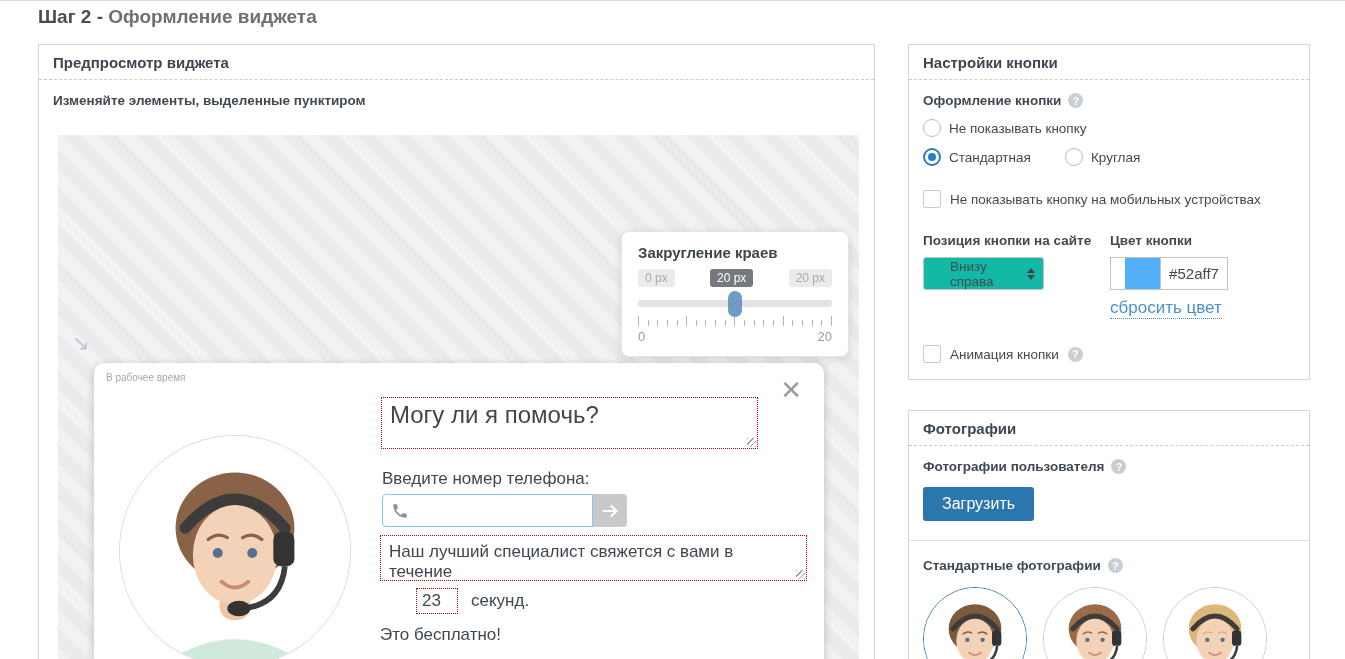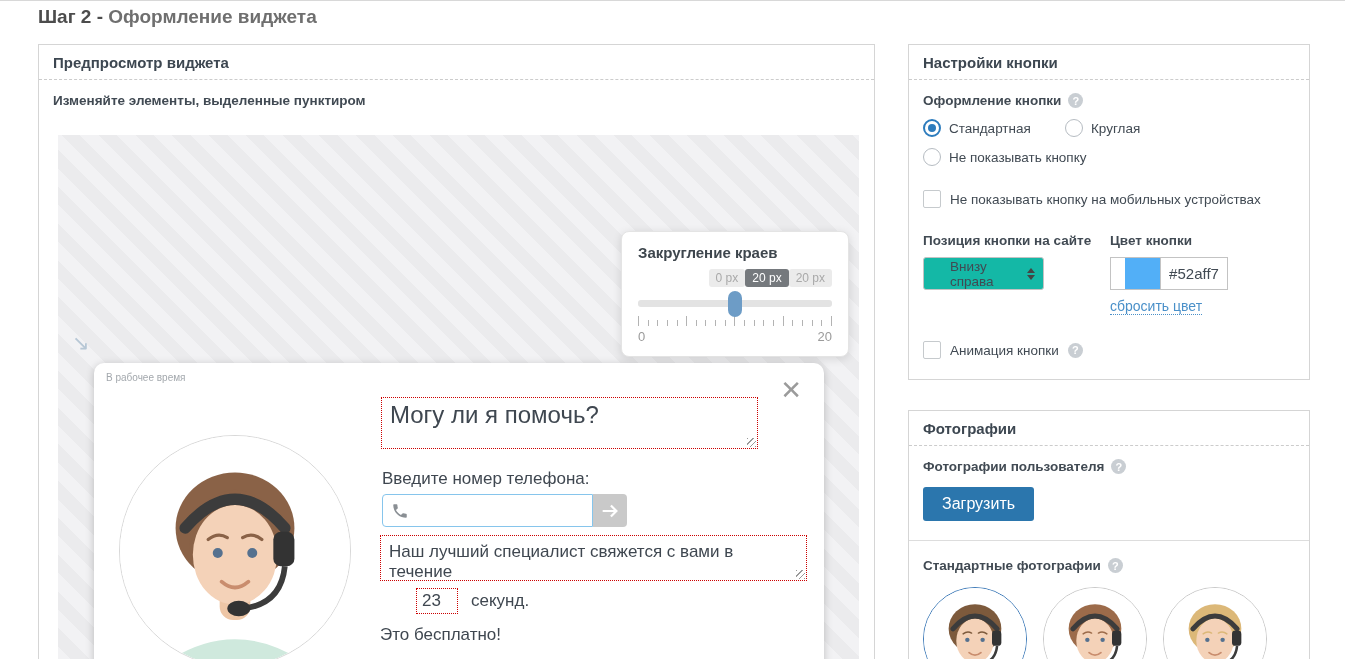--- a/index.html
+++ b/index.html
@@ -34,21 +34,21 @@
   }
   .drag-arrow { position:absolute; left:14px; top:196px; font-size:21px; color:#b7c7d5; }
 
   
   .round-card {
     position:absolute; left:563px; top:96px; width:228px;
     background:#fff; border:1px solid #e4e4e4; border-radius:8px;
     box-shadow:0 2px 10px rgba(0,0,0,.12); padding:12px 16px 12px;
   }
   .round-card h4 { font-size:15px; font-weight:bold; color:#3e464d; margin-bottom:8px; }
-  .chips { display:flex; justify-content:flex-end; align-items:center; }
+  .chips { display:flex; justify-content:space-between; align-items:center; }
   .chip { font-size:12px; padding:2px 7px; border-radius:3px; background:#ebebeb; color:#a9a9a9; }
   .chip.current { background:#75797d; color:#fff; }
   .slider-track { position:relative; margin-top:13px; height:7px; background:#e3e3e3; border-radius:3px; }
   .slider-handle {
     position:absolute; left:50%; top:50%; transform:translate(-50%,-50%);
     width:14px; height:26px; border-radius:7px; background:#6d9cc6;
   }
   .slider-ruler { display:flex; justify-content:space-between; align-items:flex-end; height:10px; margin-top:9px; }
   .slider-ruler .tick { width:1px; height:6px; background:#b3b3b3; }
   .slider-ruler .tick.tall { height:10px; }
@@ -135,21 +135,21 @@
   .arrow-stack .up { border-bottom:5px solid #444; }
   .arrow-stack .down { border-top:5px solid #444; }
 
   .color-box { margin-top:9px; display:flex; width:118px; height:33px; border:1px solid #c3c3c3; background:#fff;padding-left:14px; }
   .color-swatch { width:35px; height:100%; cursor:pointer; }
   .color-hex {
     flex:1; min-width:0; border:none; outline:none; border-left:1px solid #c3c3c3;
     font-family:inherit; font-size:15px; color:#414a53; text-align:center;
   }
   .reset-link {
-    display:inline-block; margin-top:8px; font-size:14px; color:#4a90c9;
+    display:inline-block; margin-top:8px; font-size:17px; color:#4a90c9;
     border-bottom:1px dotted #4a90c9; cursor:pointer;
   }
 
   .upload-btn {
     margin-top:13px; background:#2b76ad; color:#fff; border:none; border-radius:3px;
     font-family:inherit; font-size:16px; padding:8px 19px; cursor:pointer;
   }
   .solid-divider { border-top:1px solid #dddddd; margin:19px -14px 0; }
   .std-label { margin-top:17px; }
   .photo-row { display:flex; gap:16px; margin-top:14px; }
@@ -275,33 +275,33 @@
 
 <section class="panel" id="button-panel">
   <div class="panel-header">Настройки кнопки</div>
   <div class="panel-body">
     <div class="section-label">
       <span>Оформление кнопки</span>
       <span class="help-icon">?</span>
     </div>
 
     <div class="radio-row">
+      <div class="radio-item">
+        <span class="radio"></span>
+        <span class="radio-label">Не показывать кнопку</span>
+      </div>
+    </div>
+    <div class="radio-row">
       <div class="radio-item" style="width:142px">
         <span class="radio checked"></span>
         <span class="radio-label">Стандартная</span>
       </div>
       <div class="radio-item">
         <span class="radio"></span>
         <span class="radio-label">Круглая</span>
-      </div>
-    </div>
-    <div class="radio-row">
-      <div class="radio-item">
-        <span class="radio"></span>
-        <span class="radio-label">Не показывать кнопку</span>
       </div>
     </div>
 
     <div class="check-row" style="margin-top:24px">
       <span class="checkbox"></span>
       <span class="check-label">Не показывать кнопку на мобильных устройствах</span>
     </div>
 
     <div class="two-col">
       <div class="col-left">

